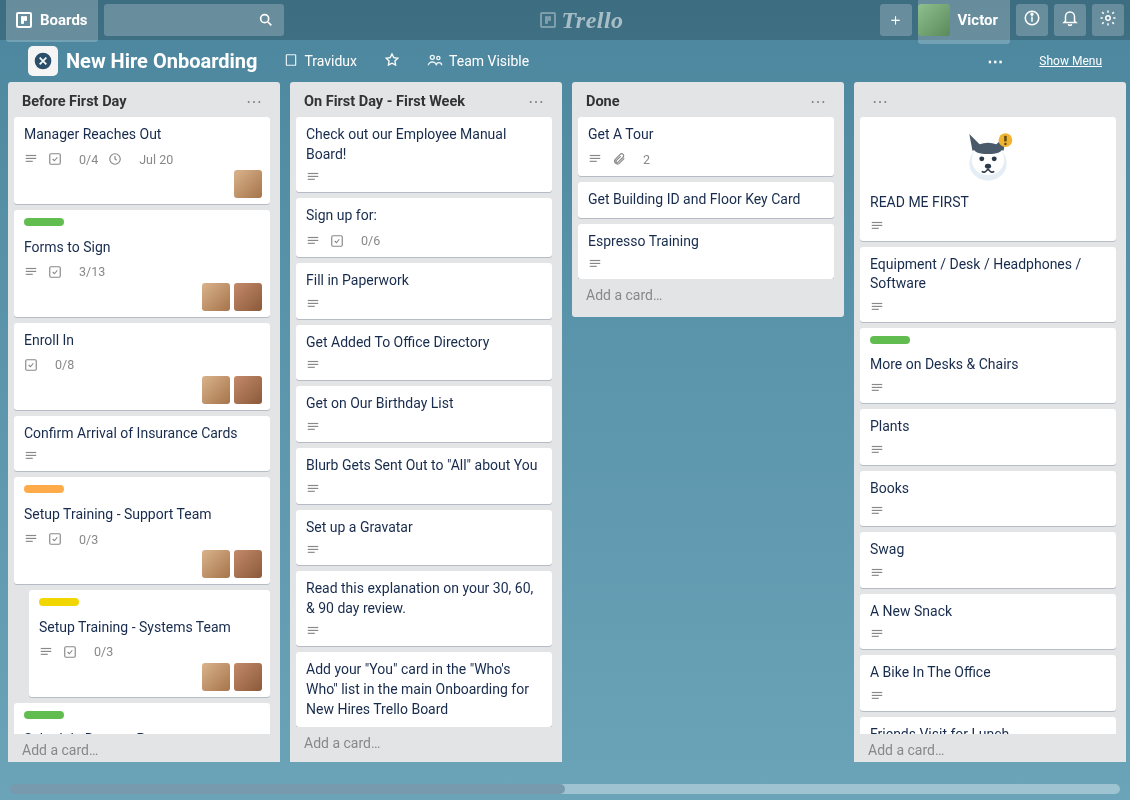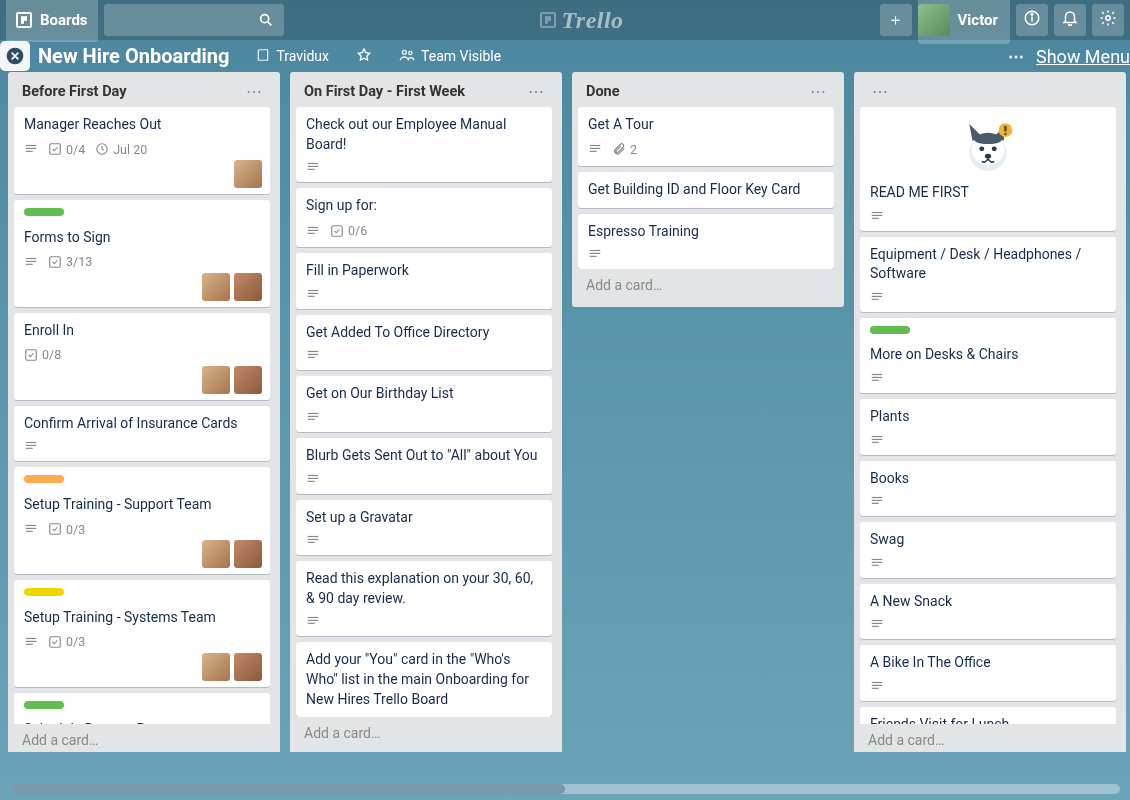--- a/index.html
+++ b/index.html
@@ -55,37 +55,37 @@
   content: ""; position: absolute; left: 3px; top: 2px;
   width: 3px; height: 8px; background: currentColor; border-radius: 1px;
 }
 .board-glyph::after {
   content: ""; position: absolute; right: 3px; top: 2px;
   width: 3px; height: 5px; background: currentColor; border-radius: 1px;
 }
 
 
 .board-header {
-  display: flex; align-items: center; height: 32px; padding: 0 0;
+  display: flex; align-items: center; height: 42px; padding: 0 28px;
   color: #fff;
 }
 .board-header .board-icon {
   width: 30px; height: 30px; border-radius: 5px;
   background: #f5f5f5; display: inline-flex; align-items: center; justify-content: center;
   margin-right: 8px; font-size: 18px;
 }
 .board-header .title { font-size: 20px; font-weight: 700; }
 .board-header .chip {
   display: inline-flex; align-items: center; color: #fff;
   margin-left: 27px; font-size: 14px; cursor: pointer;
 }
 .board-header .chip .ico { margin-right: 6px; opacity: 0.9; }
 .board-header .right { margin-left: auto; display: flex; align-items: center; }
 .board-header .right .dots { font-weight: 700; margin-right: 10px; letter-spacing: 2px; }
-.board-header .right .show-menu { text-decoration: underline; font-size: 18px; cursor: pointer; }
+.board-header .right .show-menu { text-decoration: underline; font-size: 12px; cursor: pointer; margin-left: 24px; }
 
 
 .board-canvas {
   display: flex; align-items: flex-start; padding: 0 8px;
   height: 680px; overflow-x: auto; gap: 10px;
 }
 .list {
   width: 272px; flex: 0 0 272px; background: #e2e4e6;
   border-radius: 3px; padding: 6px; display: flex; flex-direction: column;
   max-height: 690px;
@@ -104,21 +104,21 @@
 }
 .card .label {
   display: inline-block; width: 40px; height: 8px; border-radius: 4px;
   margin-bottom: 6px;
 }
 .label.green { background: #61bd4f; }
 .label.yellow { background: #f2d600; }
 .label.orange { background: #ffab4a; }
 .card-title { color: #172b4d; }
 .badges { display: flex; align-items: center; gap: 10px; margin-top: 6px; color: #888; font-size: 12.5px; }
-.badges .b { display: inline-flex; align-items: center; gap: 4px; }
+.badges .b { display: inline-flex; align-items: center; gap: 17px; }
 .members { position: absolute; right: 8px; bottom: 6px; display: flex; gap: 4px; }
 .member {
   width: 28px; height: 28px; border-radius: 3px;
   background: linear-gradient(135deg,#d9b38c,#a6744a);
 }
 .member.m2 { background: linear-gradient(135deg,#c48a6a,#8a5a3a); }
 .card-image { display: flex; justify-content: center; padding: 4px 0 8px 0; font-size: 40px; }
 .add-card { color: #888; padding: 8px; font-size: 14px; cursor: pointer; }
 .hscroll { position: absolute; bottom: 6px; left: 10px; right: 10px; height: 10px;
   background: rgba(255,255,255,0.35); border-radius: 5px; }
@@ -315,21 +315,21 @@
               <svg width="14" height="14" viewBox="0 0 24 24" fill="none" stroke="#888" stroke-width="2">
                 <rect x="3" y="3" width="18" height="18" rx="2"></rect>
                 <path d="M8 12l3 3 5-6"></path>
               </svg>
               <span>0/3</span>
             </span>
           </div><div class="members">
             <div class="member m1"></div>
             <div class="member m2"></div>
           </div></div>
-        <div class="card" style="padding-bottom: 36px;"><span class="label yellow"></span><br><span class="card-title">Setup Training - Systems Team</span><div class="badges">
+        <div class="card" style="padding-bottom: 36px; margin-left: 15px;"><span class="label yellow"></span><br><span class="card-title">Setup Training - Systems Team</span><div class="badges">
             <span class="b">
               <svg width="14" height="14" viewBox="0 0 24 24" fill="none" stroke="#888" stroke-width="2">
                 <line x1="3" y1="6" x2="21" y2="6"></line>
                 <line x1="3" y1="11" x2="21" y2="11"></line>
                 <line x1="3" y1="16" x2="15" y2="16"></line>
               </svg>
             </span>
             <span class="b">
               <svg width="14" height="14" viewBox="0 0 24 24" fill="none" stroke="#888" stroke-width="2">
                 <rect x="3" y="3" width="18" height="18" rx="2"></rect>

